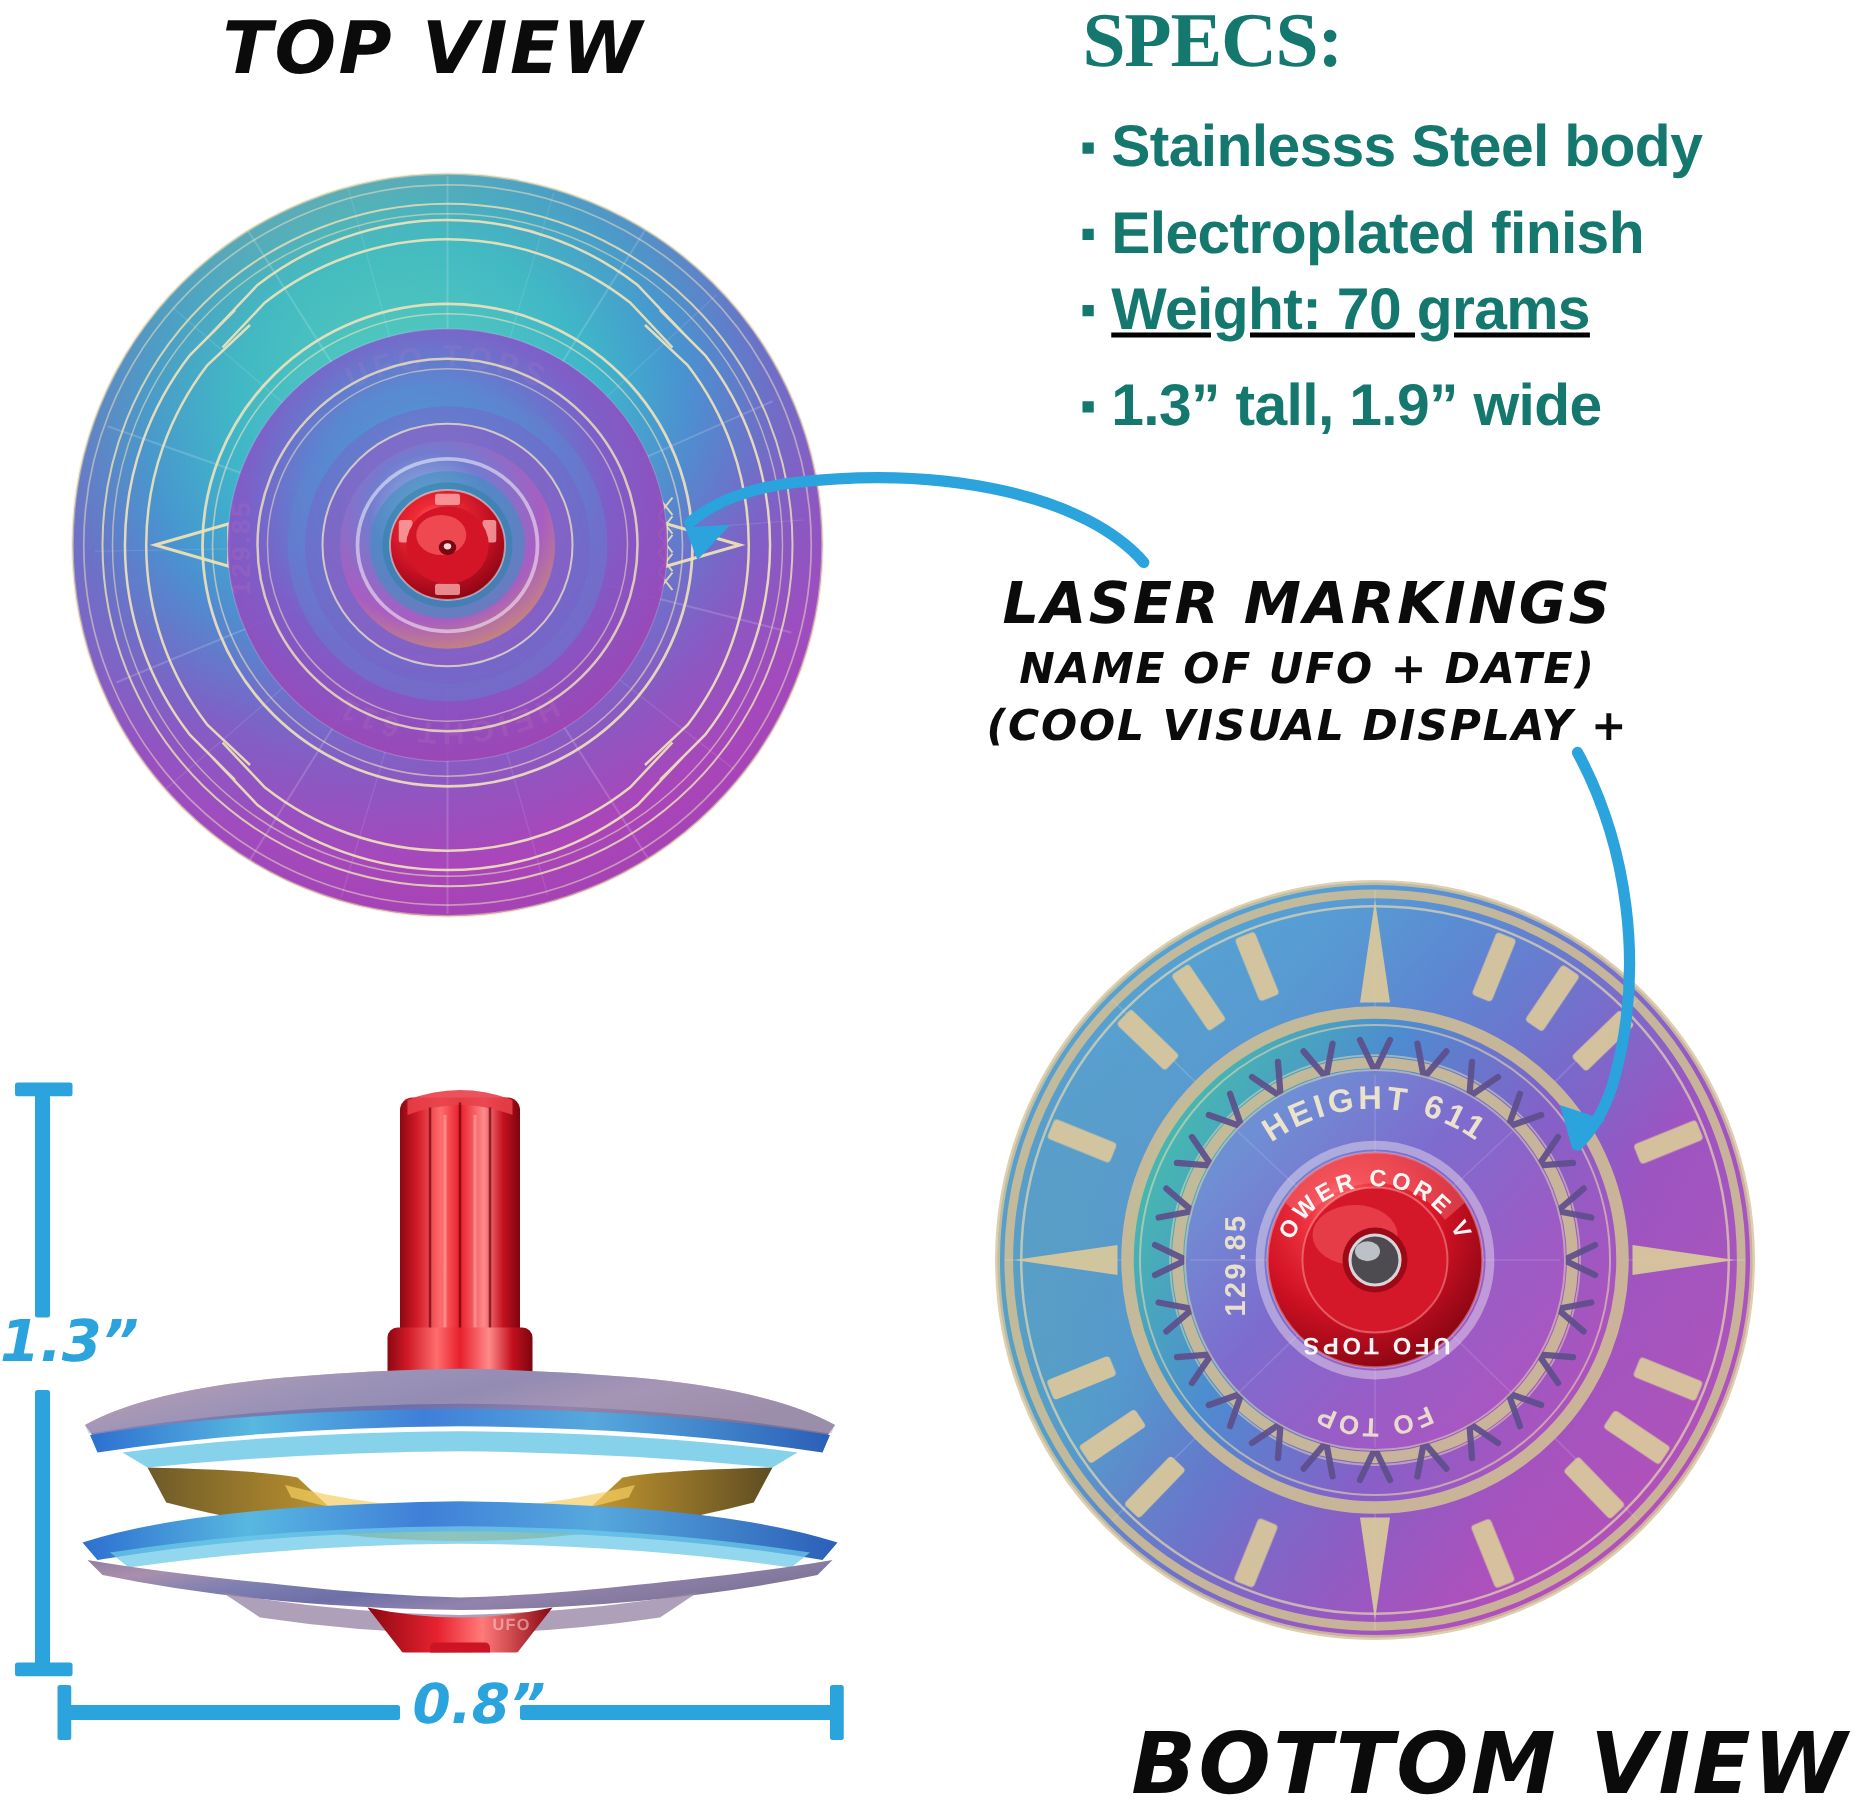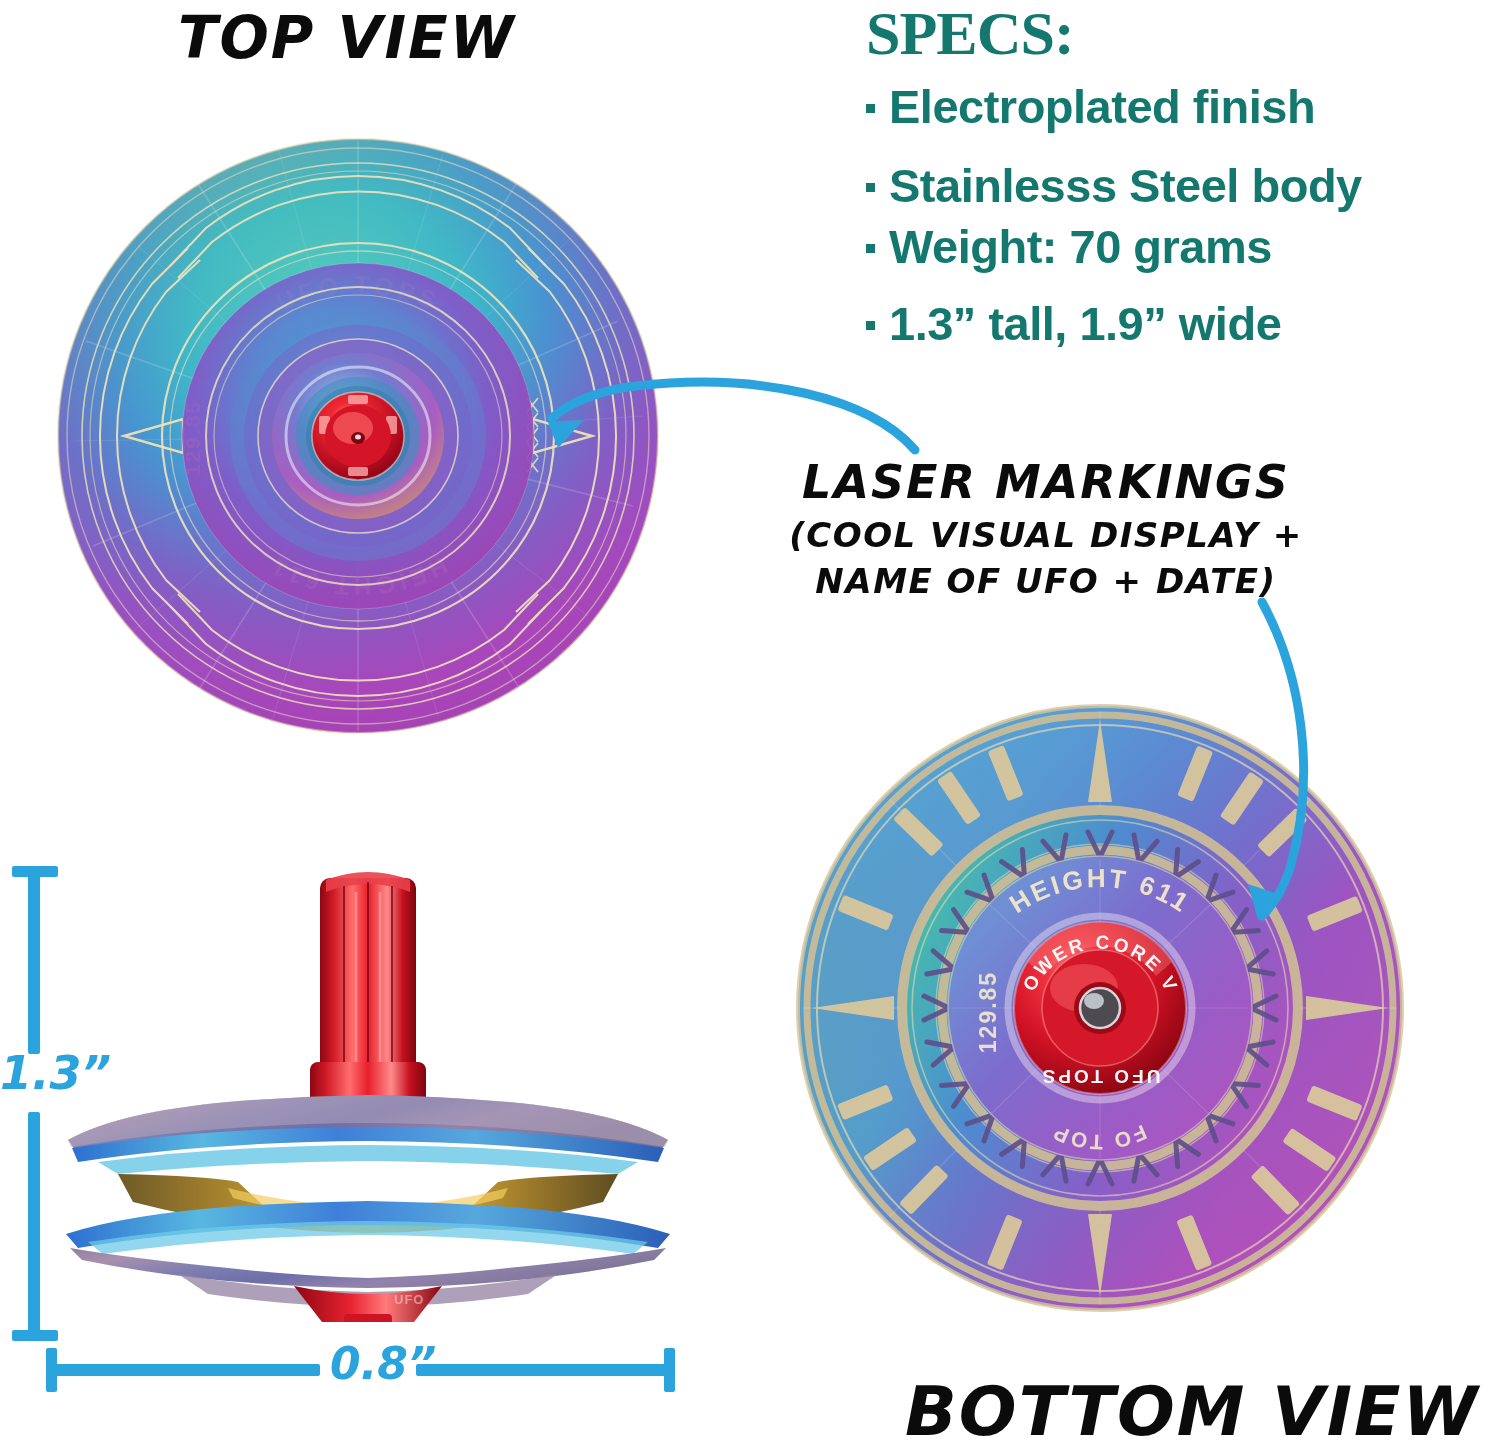--- a/index.html
+++ b/index.html
@@ -75,42 +75,42 @@
 </head>
 <body>
 
 <div id="stage">
 
   <div class="hand" id="top-view-label">TOP VIEW</div>
 
   <div id="specs">
     <div id="specs-title">SPECS:</div>
 
+    <div class="spec-row" style="margin-top:24px;">
+      <span class="spec-bullet"></span>
+      <span class="spec-text">Stainlesss Steel body</span>
+    </div>
     <div class="spec-row" style="margin-top:14px;">
       <span class="spec-bullet"></span>
       <span class="spec-text">Electroplated finish</span>
     </div>
-    <div class="spec-row" style="margin-top:24px;">
-      <span class="spec-bullet"></span>
-      <span class="spec-text">Stainlesss Steel body</span>
-    </div>
-    <div class="spec-row" style="">
+    <div class="spec-row" style="text-decoration:underline;">
       <span class="spec-bullet"></span>
       <span class="spec-text">Weight: 70 grams</span>
     </div>
     <div class="spec-row" style="margin-top:22px;">
       <span class="spec-bullet"></span>
       <span class="spec-text">1.3” tall, 1.9” wide</span>
     </div>
   </div>
 
   <div id="callout">
     <div class="hand" id="callout-title">LASER MARKINGS</div>
+    <div class="hand callout-sub">NAME OF UFO + DATE)</div>
     <div class="hand callout-sub">(COOL VISUAL DISPLAY +</div>
-    <div class="hand callout-sub">NAME OF UFO + DATE)</div>
   </div>
 
   <div class="hand" id="bottom-view-label">BOTTOM VIEW</div>
 
   <div class="dim-label" id="dim-h-label">1.3”</div>
   <div class="dim-label" id="dim-w-label">0.8”</div>
 
   <svg class="disc-wrap" style="left:48px; top:86px;" width="620" height="700" viewBox="0 0 620 700">
     <defs>
       <radialGradient id="tvIrid" cx="46%" cy="34%" r="72%">

